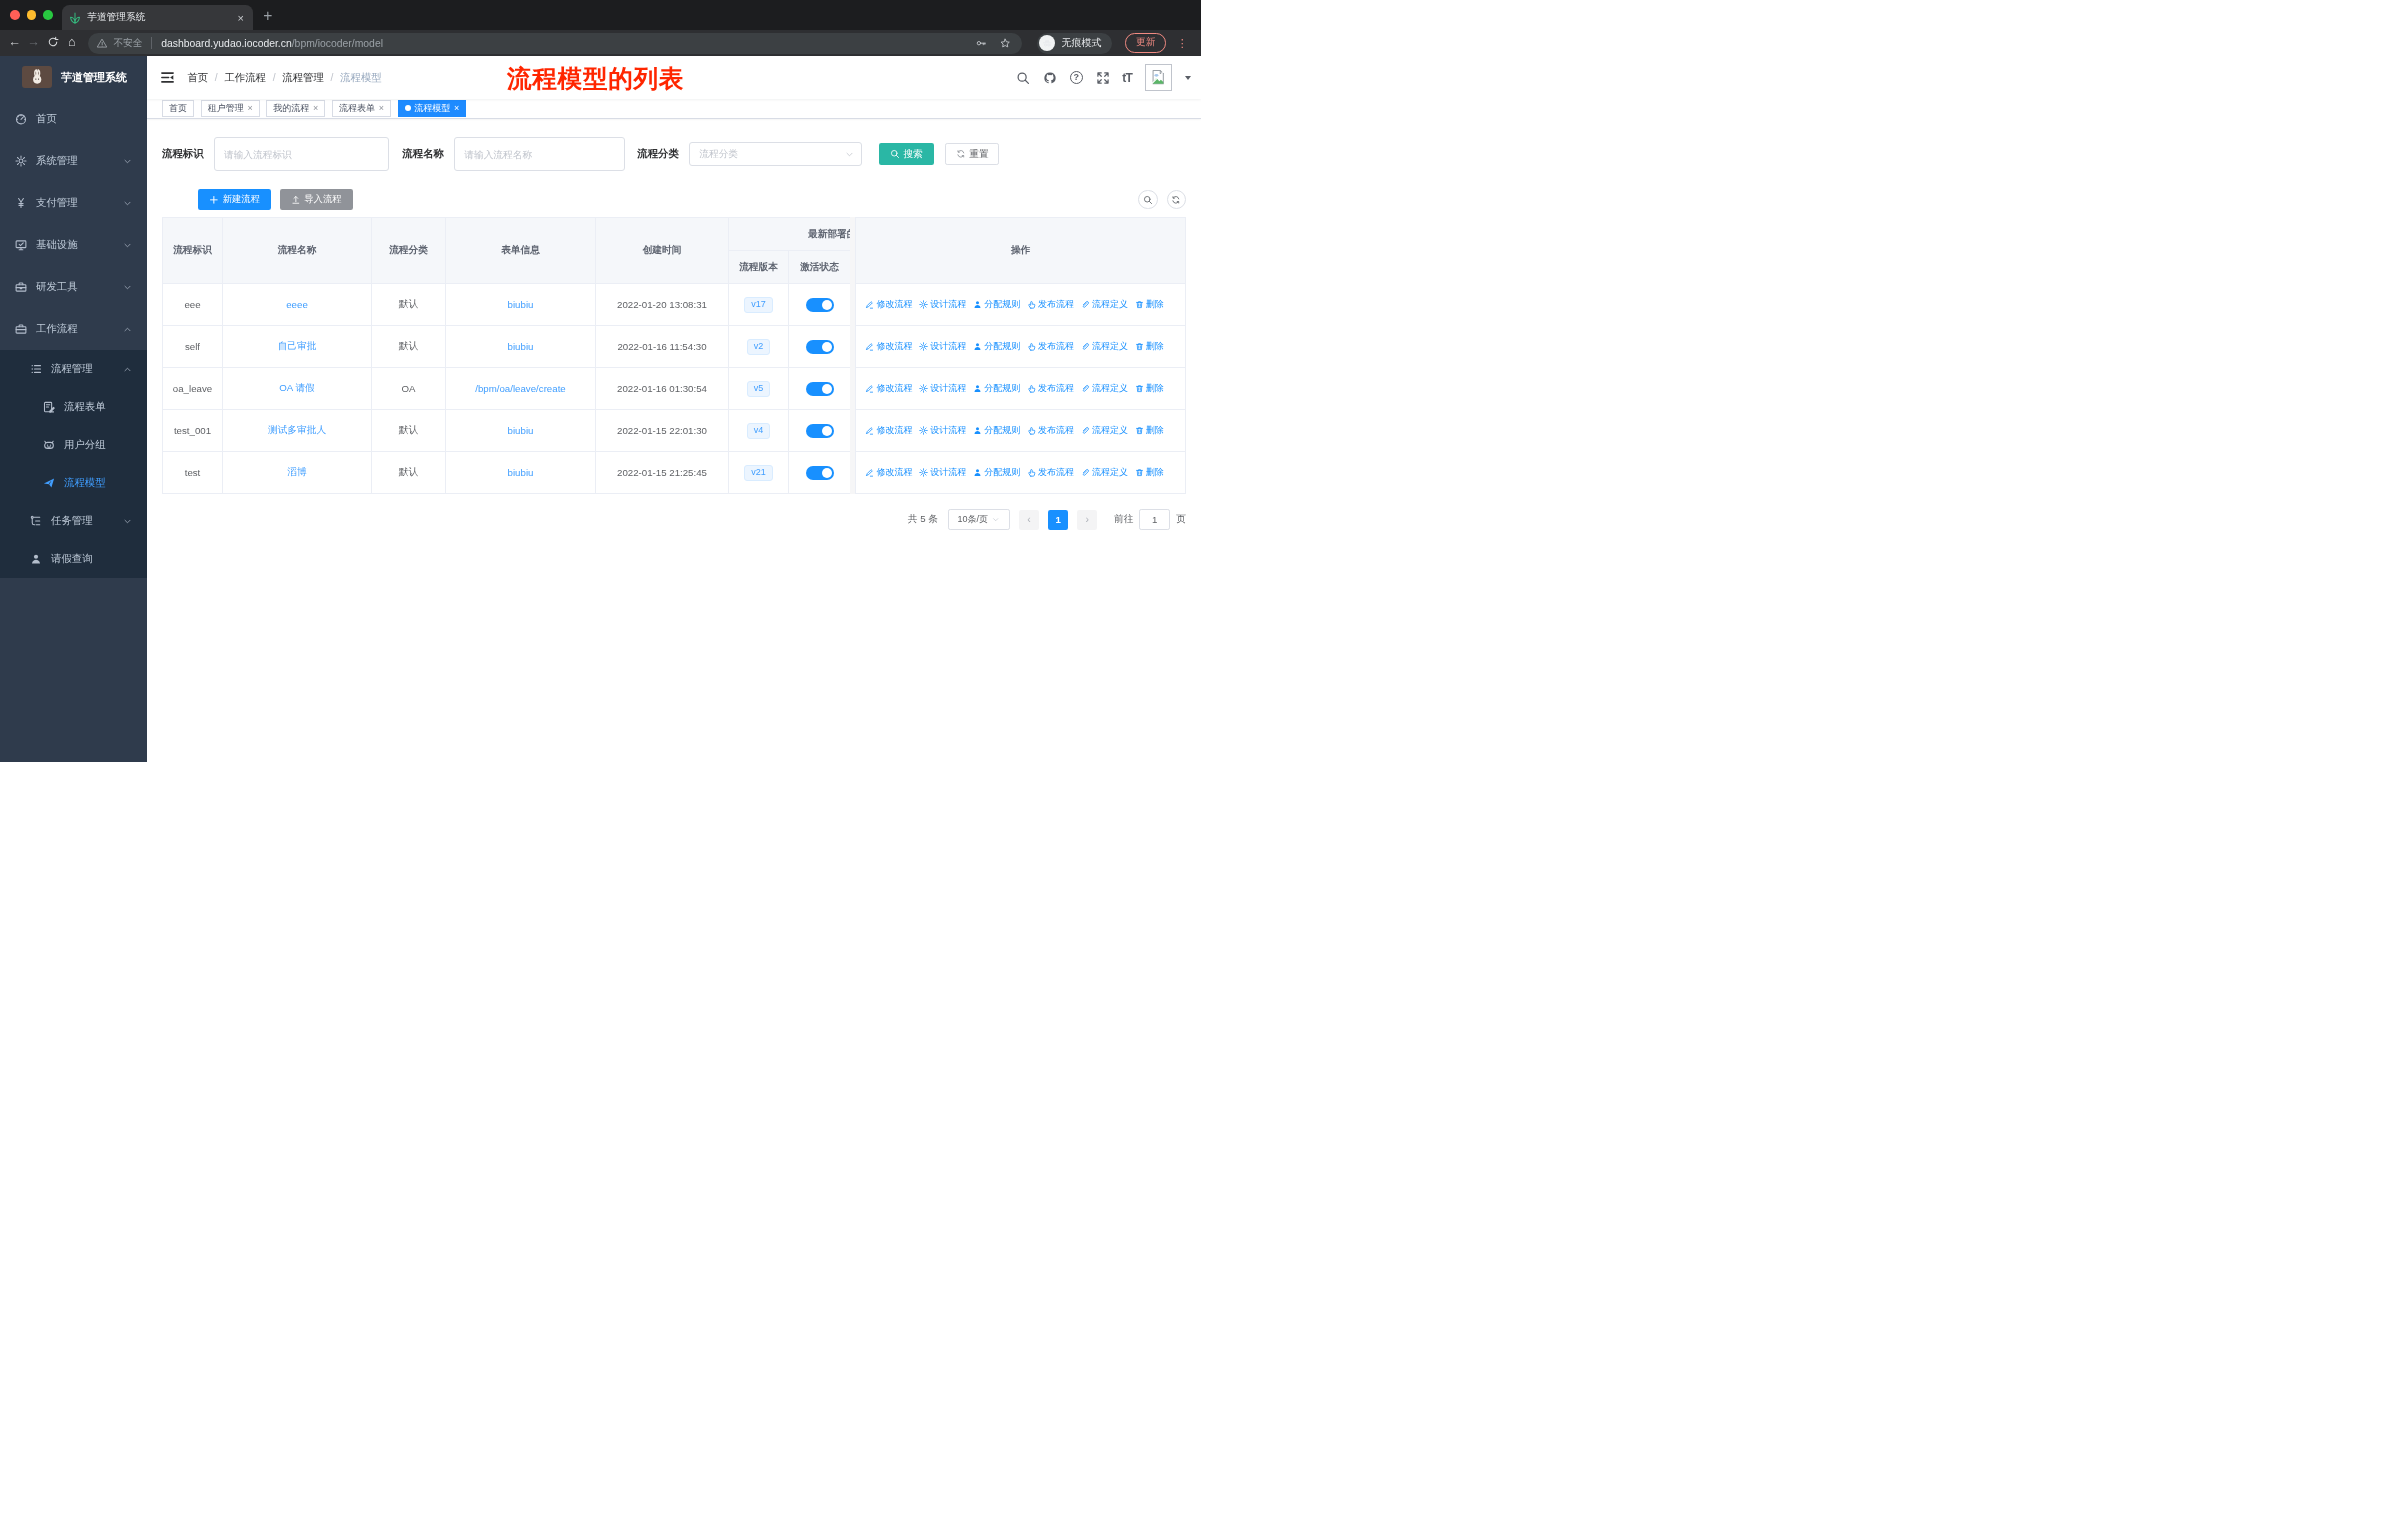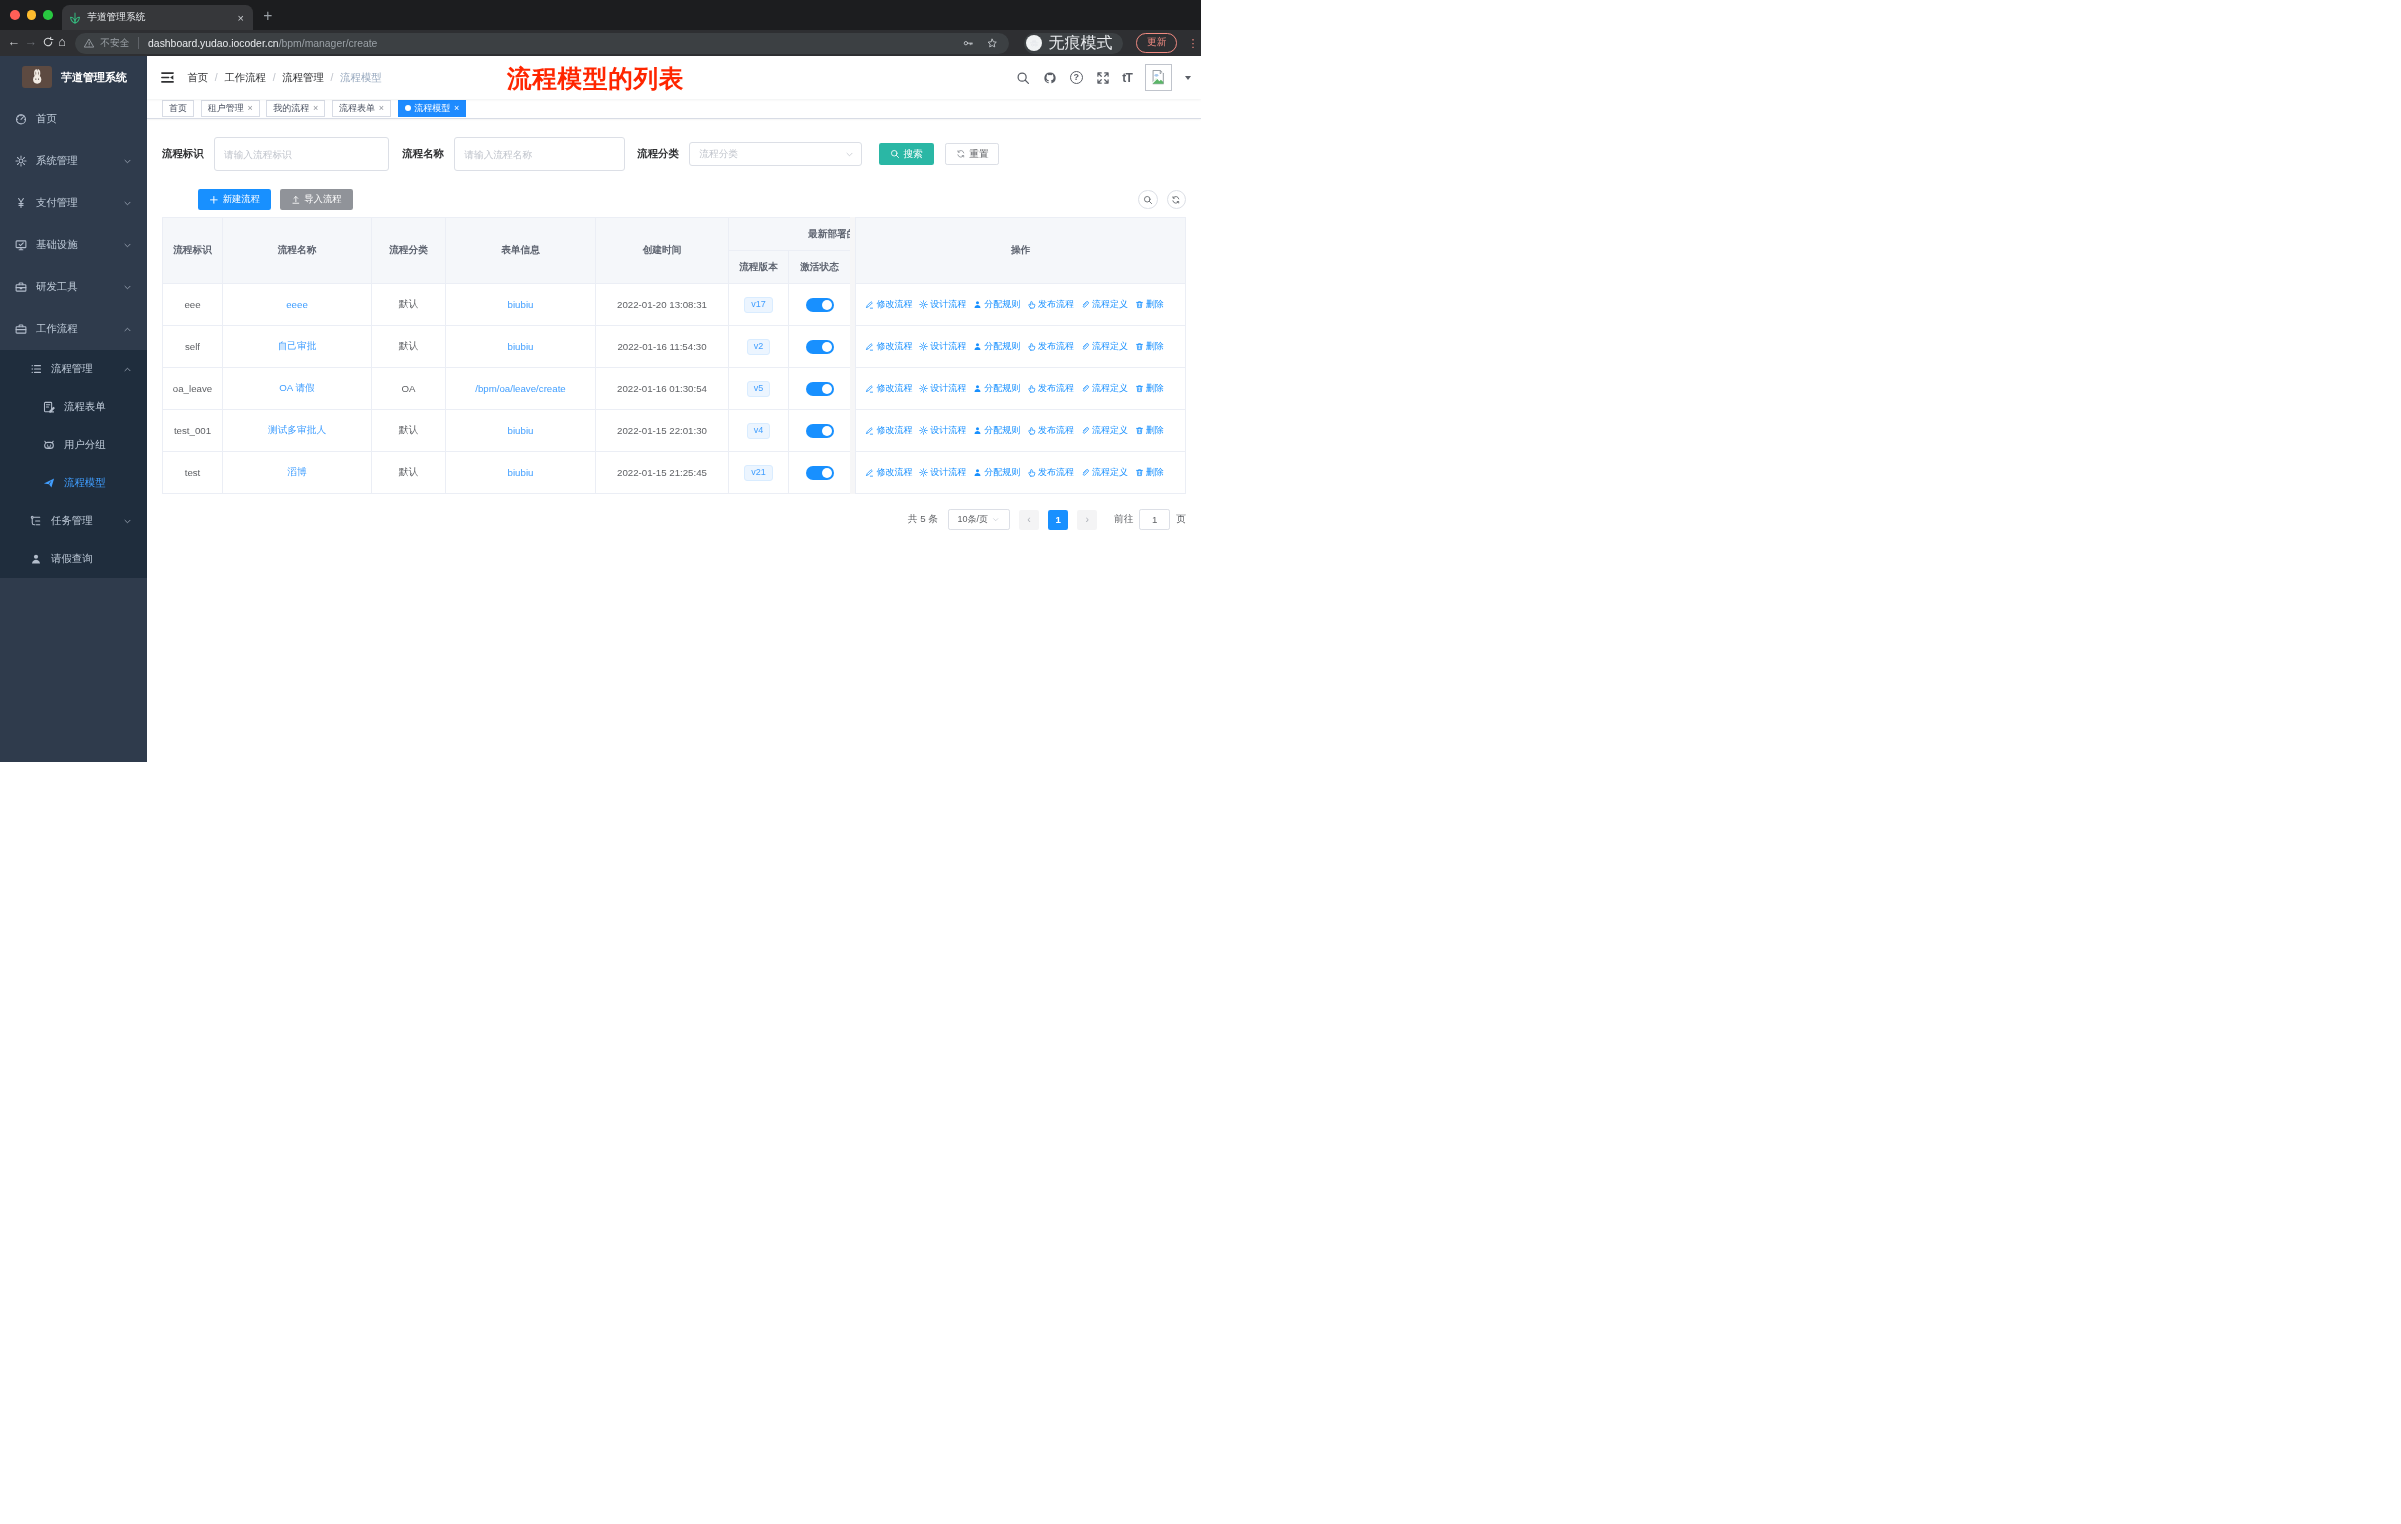--- a/index.html
+++ b/index.html
@@ -25,21 +25,21 @@
   .omni-warn { width:10.4px; height:10.4px; color:#9aa0a6; }
   .omni-warn svg,.omni-end svg { width:10.4px; height:10.4px; display:block; }
   .omni-div { width:0.7px; height:12px; background:#5f6368; margin:0 3px; }
   .url { font-size:10.4px; white-space:nowrap; overflow:hidden; flex:1; }
   .url .host { color:#e8eaed; }
   .url .path { color:#9aa0a6; }
   .omni-end { color:#c3c7cb; display:flex; gap:13.4px; padding-right:3px; }
   .incog-chip { height:21px; background:#3c4043; border-radius:10.4px; display:flex; align-items:center; gap:6px; padding:2.2px 10.4px 2.2px 2.2px; margin-left:10.4px; }
   .incog-circ { width:16.4px; height:16.4px; border-radius:50%; background:#f1f3f4; color:#202124; display:flex; align-items:center; justify-content:center; }
   .incog-circ svg { width:10.4px; height:10.4px; }
-  .incog-chip span { color:#e8eaed; font-size:16px; white-space:nowrap; }
+  .incog-chip span { color:#e8eaed; font-size:10px; white-space:nowrap; }
   .update-btn { height:19.4px; border:1.1px solid #f28b82; color:#f28b82; border-radius:9.7px; font-size:9.7px; padding:0 9.7px; display:flex; align-items:center; margin-left:9px; white-space:nowrap; }
   .menu-dots { color:#f28b82; font-size:11px; letter-spacing:0; padding:0 6px; }
 
   
   .app { display:flex; height:706px; }
   .sidebar { width:147px; background:#2f3b4c; color:#bfcbd9; flex:0 0 147px; overflow:hidden; }
   .logo-row { height:42px; display:flex; align-items:center; padding-left:22px; gap:9px; }
   .logo-img { width:30px; height:22px; border-radius:3px; background:#5d4a41; display:flex; align-items:center; justify-content:center; overflow:hidden; }
   .logo-img svg { width:16.4px; height:18px; }
   .logo-title { color:#fff; font-weight:bold; font-size:11px; white-space:nowrap; }
@@ -173,21 +173,21 @@
     <span class="nav-ic">⌂</span>
     <div class="omnibox">
       <span class="omni-warn">
           <svg viewBox="0 0 16 16" fill="none" stroke="currentColor" stroke-width="1.4" stroke-linecap="round" stroke-linejoin="round">
             <path d="M8 2.2 15 14H1z"></path>
             <path d="M8 6.6v3.6M8 12.4v.1"></path>
           </svg>
         </span>
       <span>不安全</span>
       <span class="omni-div"></span>
-      <span class="url"><span class="host">dashboard.yudao.iocoder.cn</span><span class="path">/bpm/manager/create</span></span>
+      <span class="url"><span class="host">dashboard.yudao.iocoder.cn</span><span class="path">/bpm/iocoder/model</span></span>
       <span class="omni-end">
         <span>
             <svg viewBox="0 0 16 16" fill="none" stroke="currentColor" stroke-width="1.4" stroke-linecap="round" stroke-linejoin="round">
               <circle cx="4.5" cy="8" r="2.6"></circle>
               <path d="M7.1 8h7.2M11.2 8v2.4M13.6 8v1.8"></path>
             </svg>
           </span>
         <span>
             <svg viewBox="0 0 16 16" fill="none" stroke="currentColor" stroke-width="1.4" stroke-linecap="round" stroke-linejoin="round">
               <path d="M8 1.8l1.9 4 4.4.6-3.2 3 .8 4.3L8 11.6 4.1 13.7l.8-4.3-3.2-3 4.4-.6z"></path>

